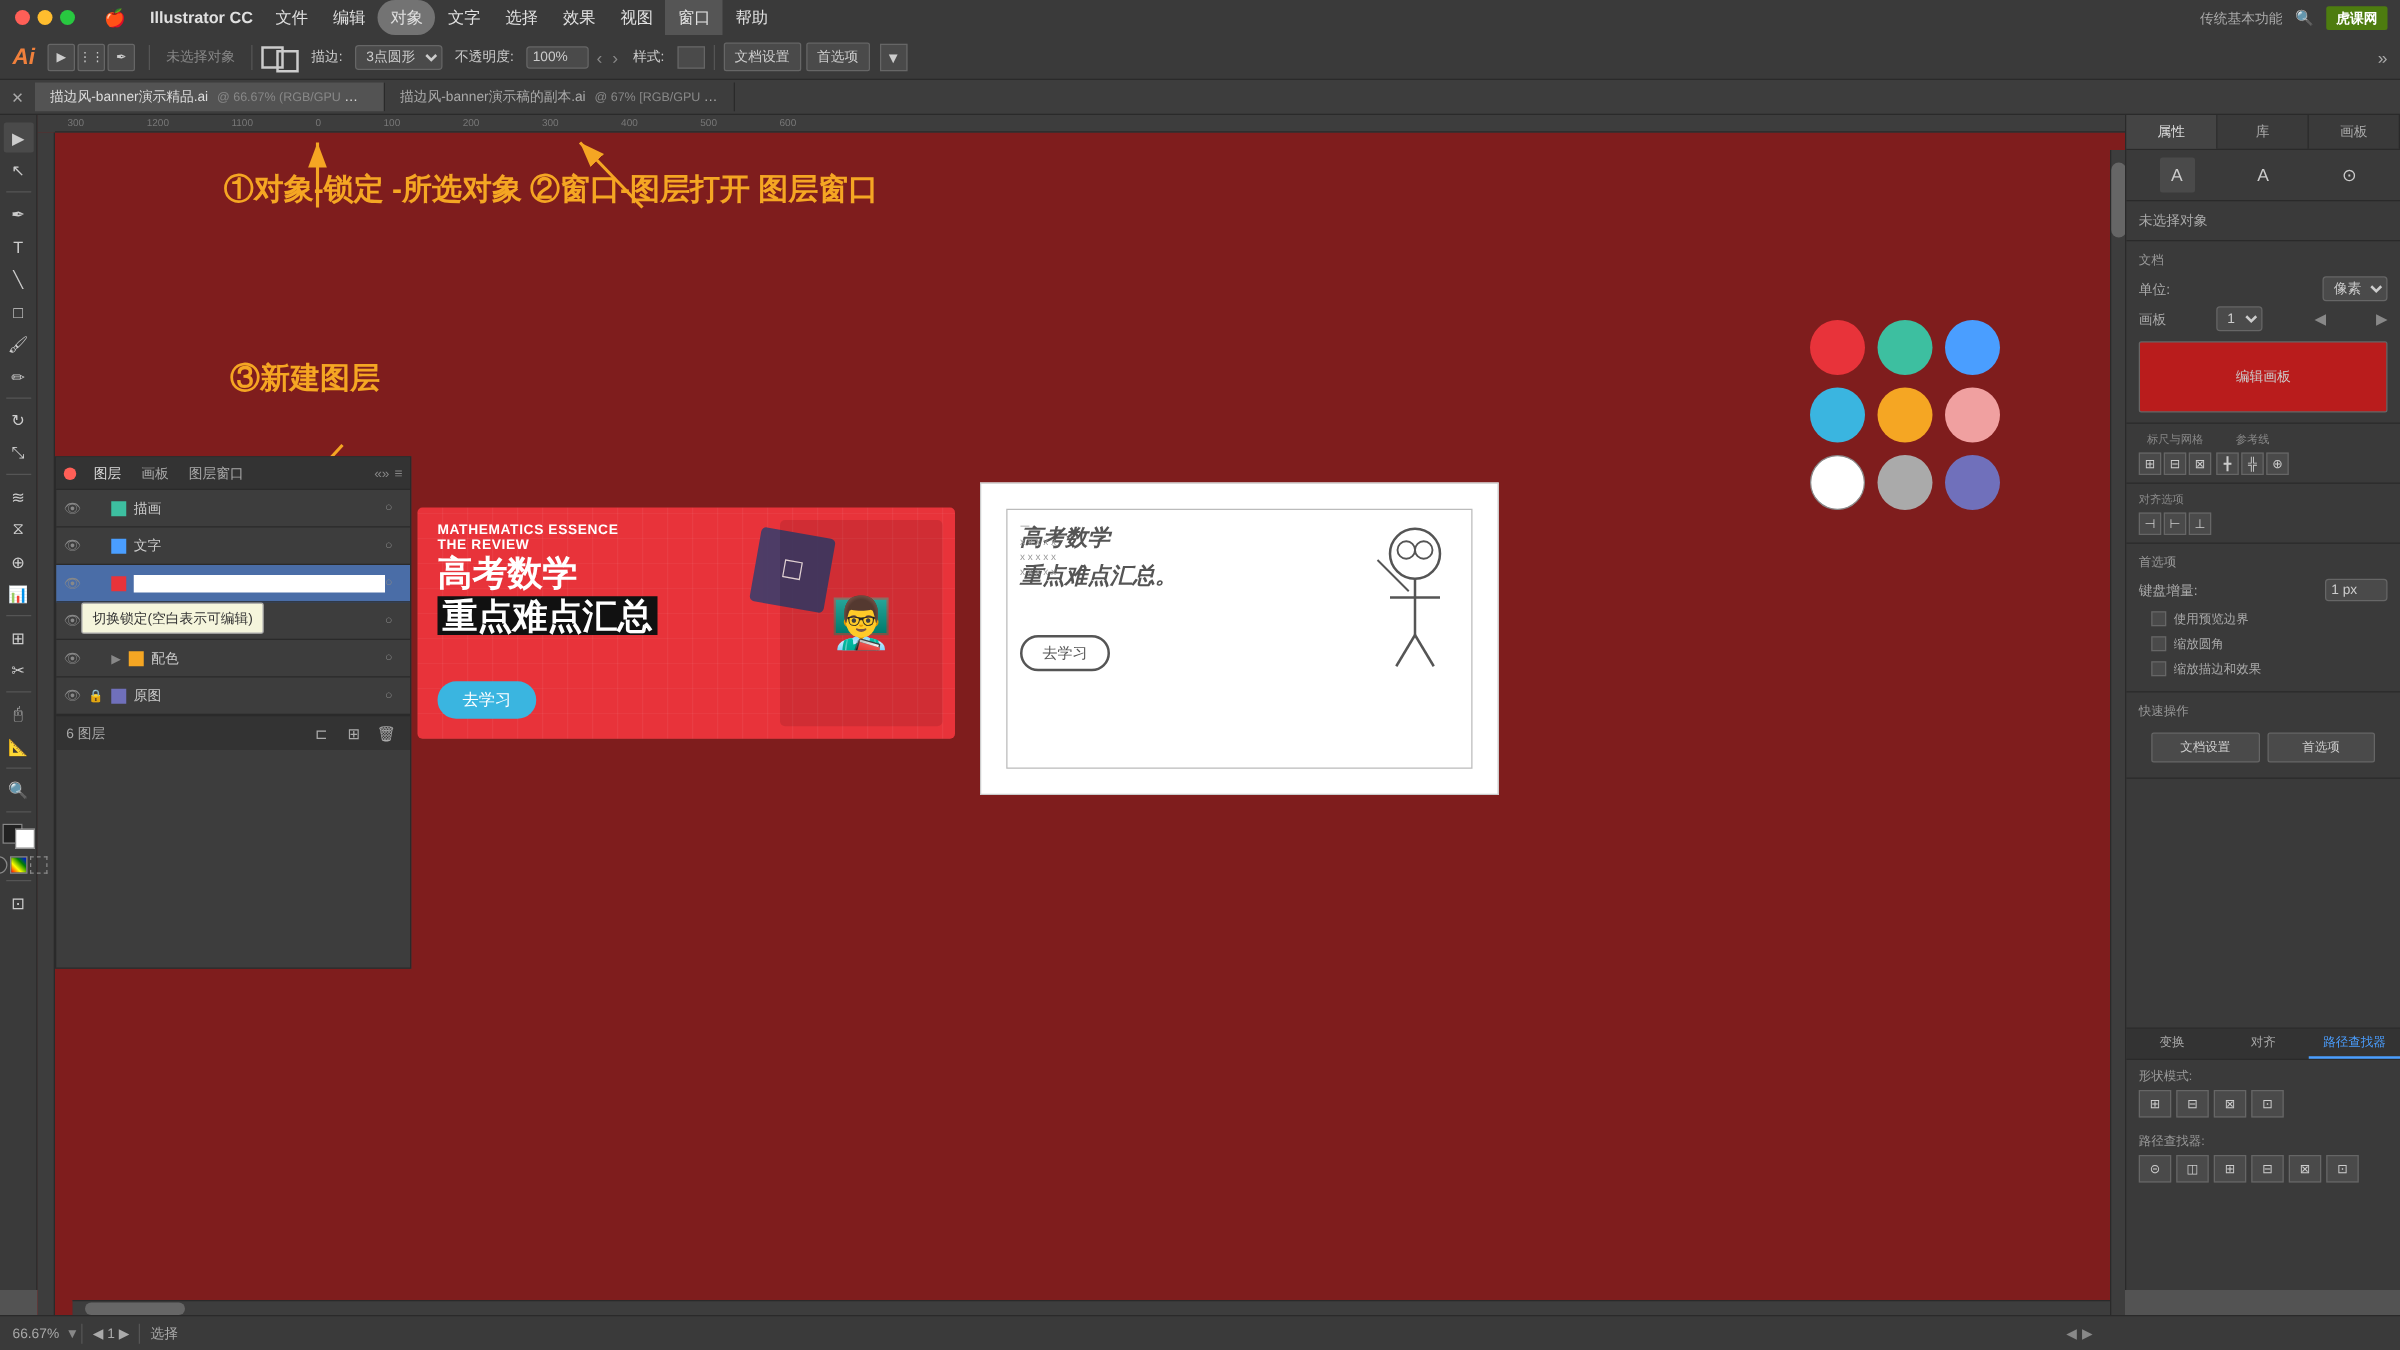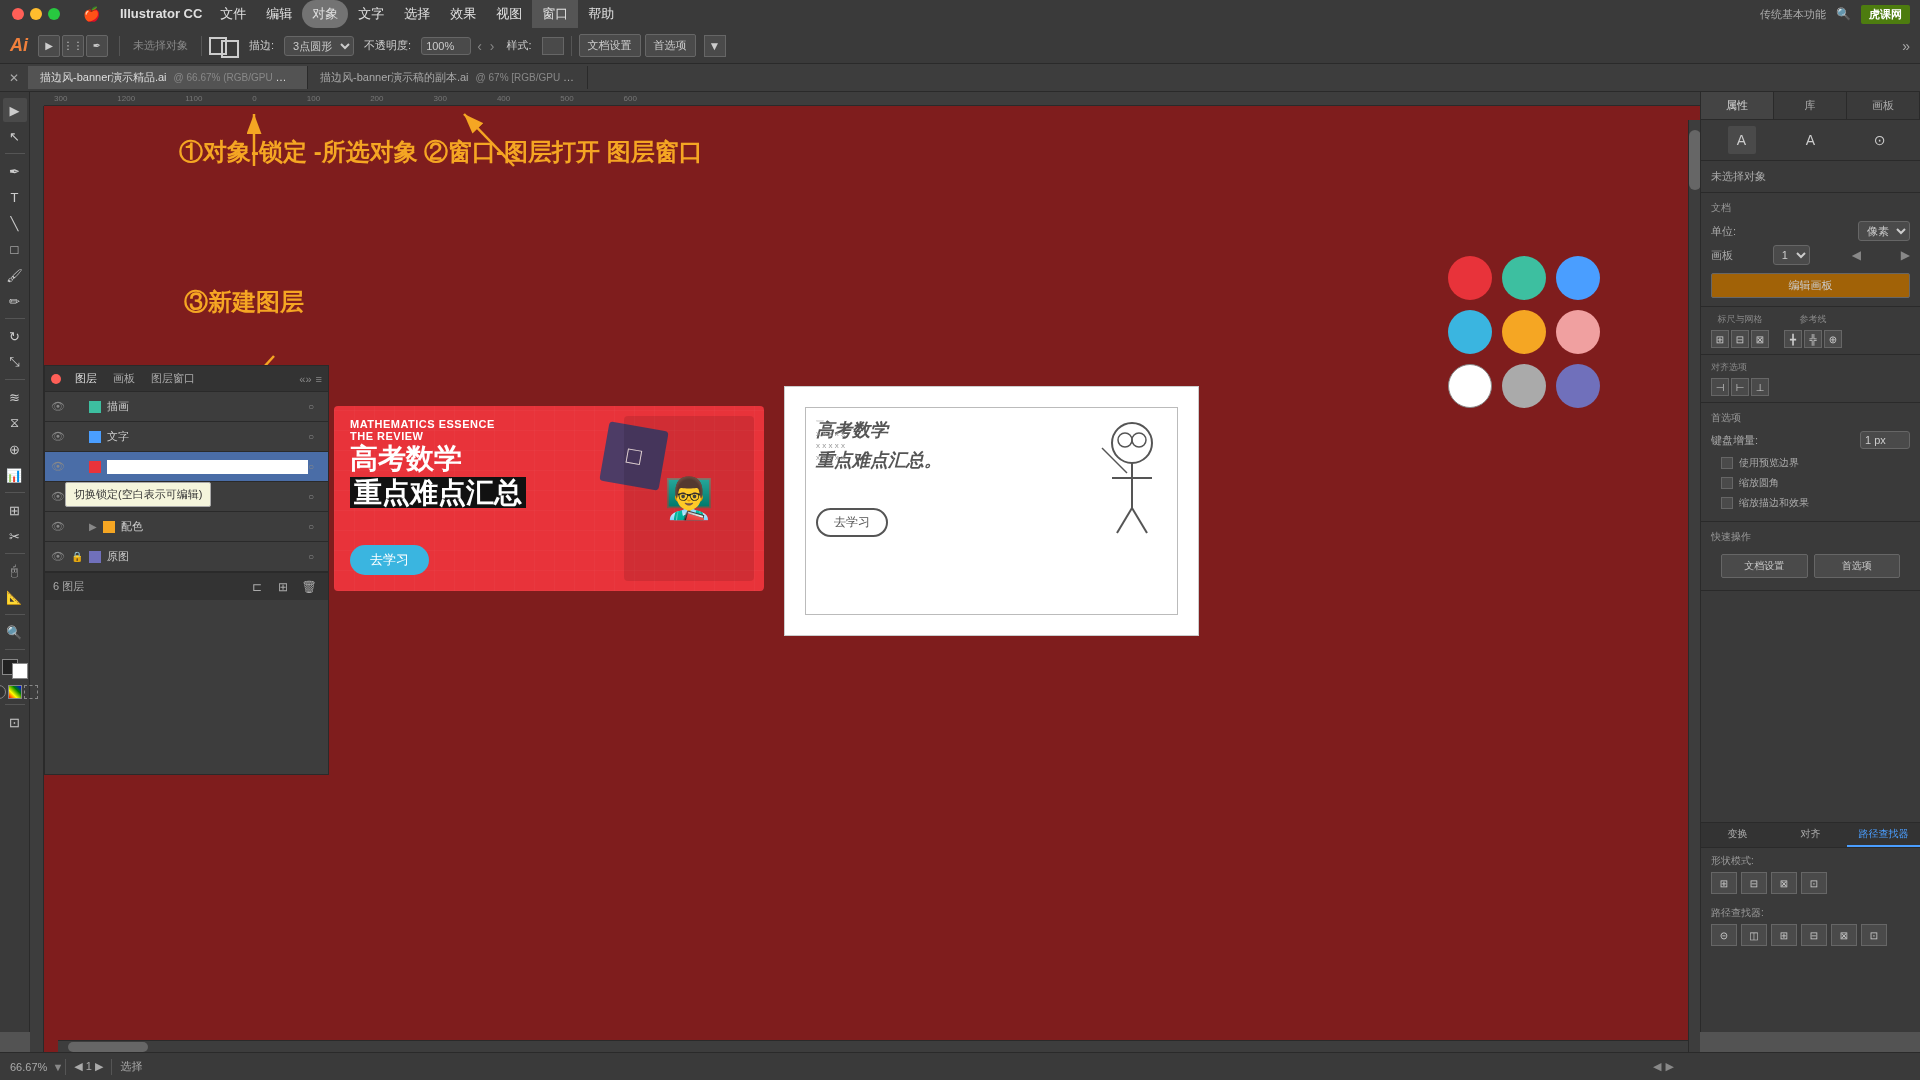--- a/index.html
+++ b/index.html
@@ -543,24 +543,24 @@
       </select>
     </div>
     <div class="rp-row">
       <span class="rp-label">画板</span>
       <select class="rp-select">
         <option>1</option>
       </select>
       <span style="font-size:12px;color:#888;cursor:pointer;margin-left:2px;">◀</span>
       <span style="font-size:12px;color:#888;cursor:pointer;">▶</span>
     </div>
-    <button style="width:100%;background:#a16207;border:1px solid #666;color:#ccc;font-size:11px;padding:4px;border-radius:2px;cursor:pointer;margin-top:4px;">编辑画板</button>
-  </div>
-
-  <div style="display:flex;align-items:center;padding:6px 10px;border-bottom:1px solid #2a2a2a;gap:15px;">
+    <button style="width:100%;background:#b91c1c;border:1px solid #666;color:#ccc;font-size:11px;padding:20px;border-radius:2px;cursor:pointer;margin-top:4px;">编辑画板</button>
+  </div>
+
+  <div style="display:flex;align-items:center;padding:6px 10px;border-bottom:1px solid #2a2a2a;gap:4px;">
     <div style="display:flex;flex-direction:column;align-items:center;">
       <span style="font-size:9px;color:#888;">标尺与网格</span>
       <div style="display:flex;gap:2px;margin-top:4px;">
         <div style="width:18px;height:18px;background:#4a4a4a;border:1px solid #666;display:flex;align-items:center;justify-content:center;cursor:pointer;font-size:10px;color:#ccc;">⊞</div>
         <div style="width:18px;height:18px;background:#4a4a4a;border:1px solid #666;display:flex;align-items:center;justify-content:center;cursor:pointer;font-size:10px;color:#ccc;">⊟</div>
         <div style="width:18px;height:18px;background:#4a4a4a;border:1px solid #666;display:flex;align-items:center;justify-content:center;cursor:pointer;font-size:10px;color:#ccc;">⊠</div>
       </div>
     </div>
     <div style="display:flex;flex-direction:column;align-items:center;">
       <span style="font-size:9px;color:#888;">参考线</span>

